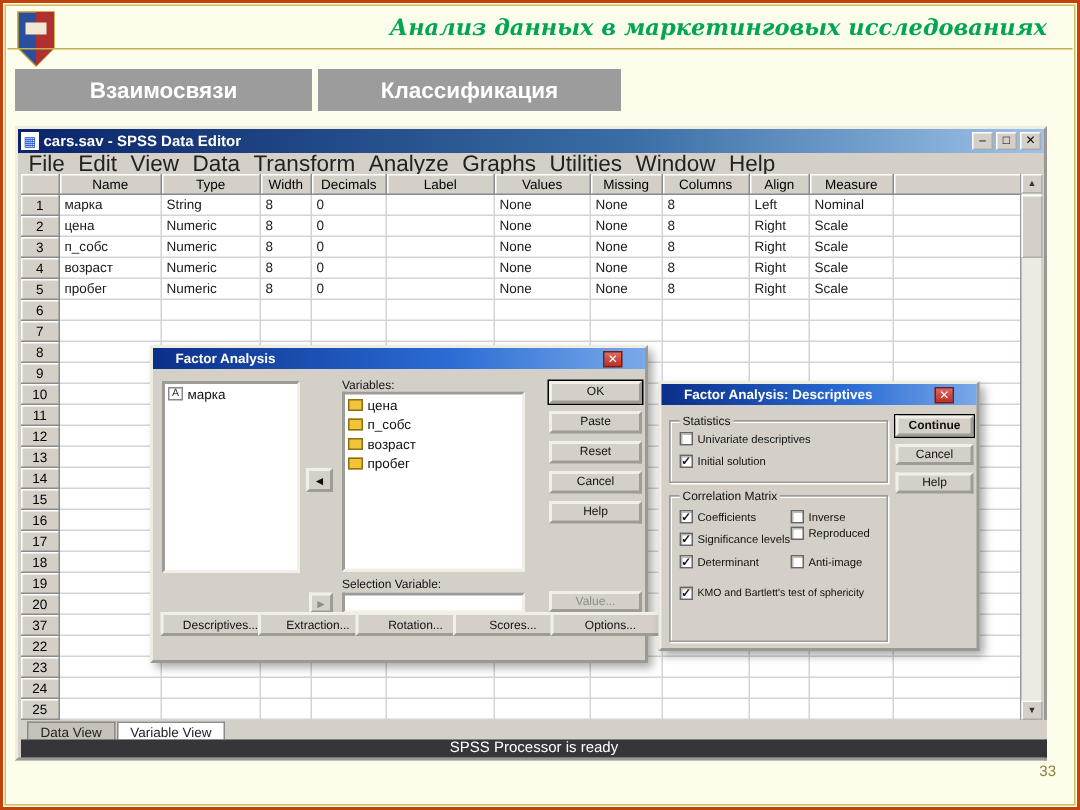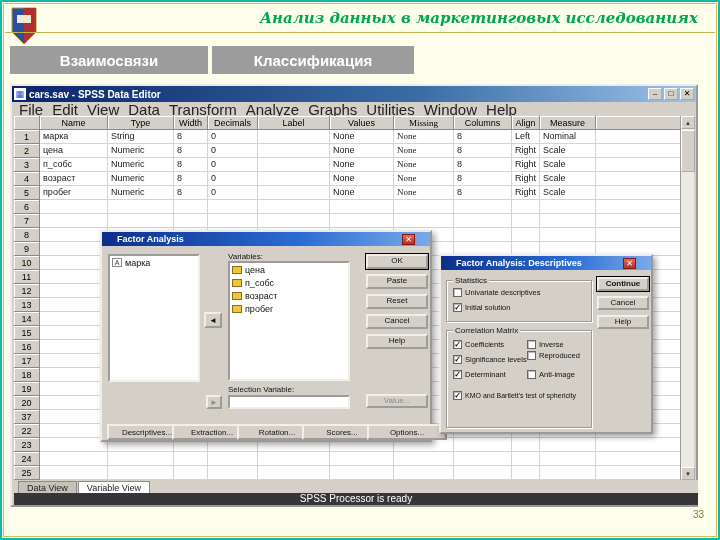--- a/index.html
+++ b/index.html
@@ -1,19 +1,19 @@
 <!DOCTYPE html>
 <html><head>
 <meta charset="utf-8">
 <style>
   * { margin:0; padding:0; box-sizing:border-box; }
   html,body { width:720px; height:540px; overflow:hidden; background:#fff;
               font-family:"Liberation Sans", sans-serif; }
   .slide { position:absolute; left:0; top:0; width:720px; height:540px;
-           background:#FDFDEC; border:2px solid #14b8a6;
+           background:#FDFDEC; border:2px solid #c2410c;
            box-shadow: inset 0 0 0 1px #fffbe0, inset 0 0 0 2px #cdbd62; }
   .logo { position:absolute; left:9px; top:5px; width:26px; height:38px; }
   .slide-title { position:absolute; right:20px; top:7px;
                  font-family:"DejaVu Serif", serif; font-style:italic; font-weight:bold;
                  font-size:15px; color:#00A651; white-space:nowrap; }
   .header-line { position:absolute; left:3px; right:3px; top:30px; height:1px; background:#C3B24E; }
   .tabs { position:absolute; left:8px; top:44px; height:28px; display:flex; gap:4px; }
   .tab { background:#9C9C9C; color:#fff; font-weight:bold; font-size:15px;
          display:flex; align-items:center; justify-content:center; }
   .tab.t1 { width:198px; } .tab.t2 { width:202px; } .tab.t3 { width:280px; }
@@ -36,21 +36,21 @@
   .gridwrap { position:absolute; left:2px; top:30px; width:670px; height:364px;
               background:#fff; overflow:hidden; }
   .header-row, .grow { display:flex; height:14px; }
   .cell { font-size:9px; overflow:hidden; white-space:nowrap; flex:0 0 auto; }
   .hc, .rn { background:#D4D0C8; border-right:1px solid #8a8a8a; border-bottom:1px solid #8a8a8a;
              box-shadow: inset 1px 1px 0 #fff; text-align:center; line-height:14px; }
   .rn { width:26px; }
   .dc { background:#fff; border-right:1px solid #d4d4d4; border-bottom:1px solid #d4d4d4;
         padding:0 3px; line-height:13px; color:#1a1a1a; }
   .c0{width:68px;} .c1{width:66px;} .c2{width:34px;} .c3{width:50px;} .c4{width:72px;}
-  .c5{width:64px;} .c6{width:60px;font-family:Liberation Serif, serif;} .c7{width:58px;} .c8{width:28px;} .c9{width:56px;}
+  .c5{width:64px;} .c6{width:48px;} .c7{width:58px;} .c8{width:40px;} .c9{width:56px;}
   .cf{flex:1 1 auto;}
   .vscroll { position:absolute; right:2px; top:30px; width:14px; height:364px;
              background:#ECEAE2; border-left:1px solid #999; }
   .sarrow { width:14px; height:13px; background:#D4D0C8; border:1px outset #fff;
             font-size:6px; line-height:12px; text-align:center; color:#333; }
   .sarrow.bottom { position:absolute; bottom:0; }
   .sthumb { position:absolute; top:14px; left:0; width:14px; height:42px;
             background:#D4D0C8; border:1px outset #fff; }
   .sheettabs { position:absolute; left:2px; top:394px; width:684px; height:13px;
                background:#D4D0C8; display:flex; align-items:flex-end; gap:1px; padding-left:4px; }
@@ -86,21 +86,21 @@
   .vars-label { left:126px; top:20px; }
   .vars { left:126px; top:29px; width:122px; height:120px; }
   .b-ok{left:264px;top:22px;width:62px;height:15px;} .b-paste{left:264px;top:42px;width:62px;height:15px;}
   .b-reset{left:264px;top:62px;width:62px;height:15px;} .b-cancel{left:264px;top:82px;width:62px;height:15px;}
   .b-help{left:264px;top:102px;width:62px;height:15px;}
   .sel-label { left:126px; top:153px; }
   .sel-arrow { left:104px; top:163px; width:16px; height:14px; line-height:11px; }
   .sel-field { position:absolute; left:126px; top:163px; width:122px; height:14px;
                background:#fff; border:2px inset #f2efe8; }
   .b-value { left:264px; top:162px; width:62px; height:14px; }
-  .bb { top:192px; width:80px; height:16px; line-height:13px; }
+  .bb { top:176px; width:80px; height:16px; line-height:13px; }
   .bb0{left:5px;} .bb1{left:70px;} .bb2{left:135px;} .bb3{left:200px;} .bb4{left:265px;}
   
   .d-continue{left:156px;top:21px;width:52px;height:14px;font-weight:bold;}
   .d-cancel{left:156px;top:40px;width:52px;height:14px;}
   .d-help{left:156px;top:59px;width:52px;height:14px;}
   .group { position:absolute; border:1px solid #9a9a9a;
            box-shadow: inset 1px 1px 0 #fff, 1px 1px 0 #fff; }
   .legend { position:absolute; top:-5px; left:6px; background:#D4D0C8; font-size:8px;
             padding:0 2px; color:#111; white-space:nowrap; }
   .g-stats { left:5px; top:24px; width:146px; height:42px; }

